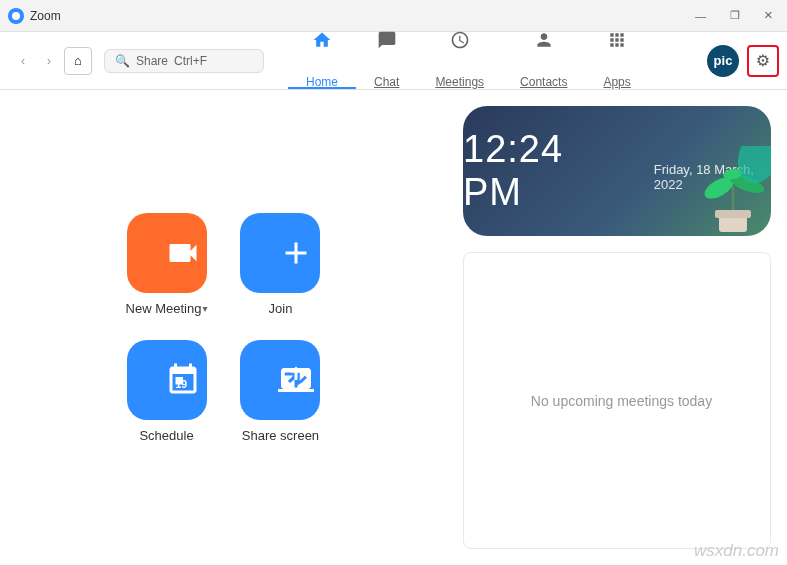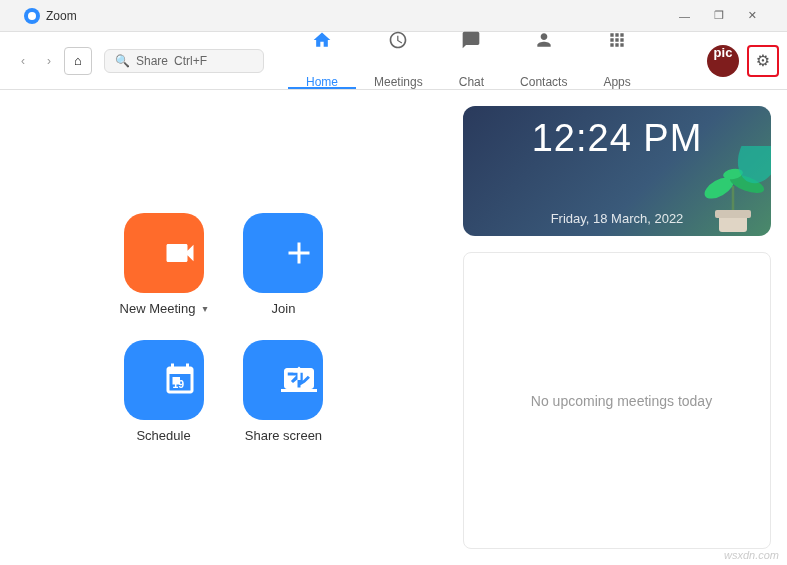--- a/index.html
+++ b/index.html
@@ -12,21 +12,21 @@
       position: relative;
     }
 
     
     .title-bar {
       display: flex;
       align-items: center;
       justify-content: space-between;
       height: 32px;
       background: #f3f3f3;
-      padding: 0 24px;
+      padding: 0 8px;
       border-bottom: 1px solid #e0e0e0;
     }
     .title-bar-left {
       display: flex;
       align-items: center;
       gap: 6px;
     }
     .title-bar-logo {
       width: 16px;
       height: 16px;
@@ -121,39 +121,40 @@
       flex-direction: column;
       align-items: center;
       justify-content: center;
       padding: 0 18px;
       height: 100%;
       cursor: pointer;
       gap: 20px;
       border-bottom: 2px solid transparent;
       font-size: 12px;
       color: #666;
+      text-decoration: underline;
     }
     .nav-tab.active {
       color: #2D8CFF;
       border-bottom: 2px solid #2D8CFF;
     }
     .nav-tab-icon { font-size: 18px; }
 
     
     .nav-avatar {
       position: absolute;
       right: 48px;
       top: 50%;
       transform: translateY(-50%);
       width: 32px;
       height: 32px;
-      background: #7f1d1d;
+      background: #0c4a6e;
       border-radius: 50%;
       display: flex;
-      align-items: flex-start;
+      align-items: center;
       justify-content: center;
       color: white;
       font-size: 13px;
       font-weight: 600;
       cursor: pointer;
     }
 
     
     .nav-settings {
       position: absolute;
@@ -220,39 +221,39 @@
     .action-btn.orange { background: #FF6B2B; }
     .action-btn.blue { background: #2D8CFF; }
 
     .action-btn svg { width: 36px; height: 36px; fill: white; }
 
     .action-label {
       font-size: 13px;
       color: #333;
       display: flex;
       align-items: center;
-      gap: 7px;
+      gap: 1px;
     }
     .action-label .dropdown-arrow { font-size: 10px; color: #666; }
 
     
     .right-panel {
       width: 340px;
       display: flex;
       flex-direction: column;
       padding: 16px;
     }
 
     
     .clock-card {
       background: linear-gradient(135deg, #2a3a5c 0%, #3a5a7a 60%, #4a8a6a 100%);
-      border-radius: 12px;
+      border-radius: 24px;
       height: 130px;
       display: flex;
-      flex-direction: column;
+      flex-direction: row;
       align-items: center;
       justify-content: center;
       color: white;
       position: relative;
       overflow: hidden;
       margin-bottom: 16px;
       gap: 40px;
     }
     .clock-time {
       font-size: 38px;
@@ -285,21 +286,21 @@
       color: #999;
       font-size: 14px;
       padding-left: 9px;
     }
 
     
     .watermark {
       position: absolute;
       bottom: 4px;
       right: 8px;
-      font-size: 11px;
+      font-size: 17px;
       color: #ccc;
       font-style: italic;
     }
   </style>
 </head>
 <body>
 
 <div class="title-bar">
   <div class="title-bar-left">
     <div class="title-bar-logo">
@@ -333,32 +334,32 @@
       <span class="nav-tab-icon">
         <svg width="20" height="20" viewBox="0 0 24 24" fill="#2D8CFF">
             <path d="M10 20v-6h4v6h5v-8h3L12 3 2 12h3v8z"></path>
           </svg>
       </span>
       <span>Home</span>
     </div>
     <div class="nav-tab">
       <span class="nav-tab-icon">
         <svg width="20" height="20" viewBox="0 0 24 24" fill="#666">
+            <path d="M20 2H4c-1.1 0-2 .9-2 2v18l4-4h14c1.1 0 2-.9 2-2V4c0-1.1-.9-2-2-2z"></path>
+          </svg>
+      </span>
+      <span>Chat</span>
+    </div>
+    <div class="nav-tab">
+      <span class="nav-tab-icon">
+        <svg width="20" height="20" viewBox="0 0 24 24" fill="#666">
             <path d="M12 2C6.48 2 2 6.48 2 12s4.48 10 10 10 10-4.48 10-10S17.52 2 12 2zm0 18c-4.41 0-8-3.59-8-8s3.59-8 8-8 8 3.59 8 8-3.59 8-8 8zm.5-13H11v6l5.25 3.15.75-1.23-4.5-2.67V7z"></path>
           </svg>
       </span>
       <span>Meetings</span>
-    </div>
-    <div class="nav-tab">
-      <span class="nav-tab-icon">
-        <svg width="20" height="20" viewBox="0 0 24 24" fill="#666">
-            <path d="M20 2H4c-1.1 0-2 .9-2 2v18l4-4h14c1.1 0 2-.9 2-2V4c0-1.1-.9-2-2-2z"></path>
-          </svg>
-      </span>
-      <span>Chat</span>
     </div>
     <div class="nav-tab">
       <span class="nav-tab-icon">
         <svg width="20" height="20" viewBox="0 0 24 24" fill="#666">
             <path d="M12 12c2.21 0 4-1.79 4-4s-1.79-4-4-4-4 1.79-4 4 1.79 4 4 4zm0 2c-2.67 0-8 1.34-8 4v2h16v-2c0-2.66-5.33-4-8-4z"></path>
           </svg>
       </span>
       <span>Contacts</span>
     </div>
     <div class="nav-tab">

